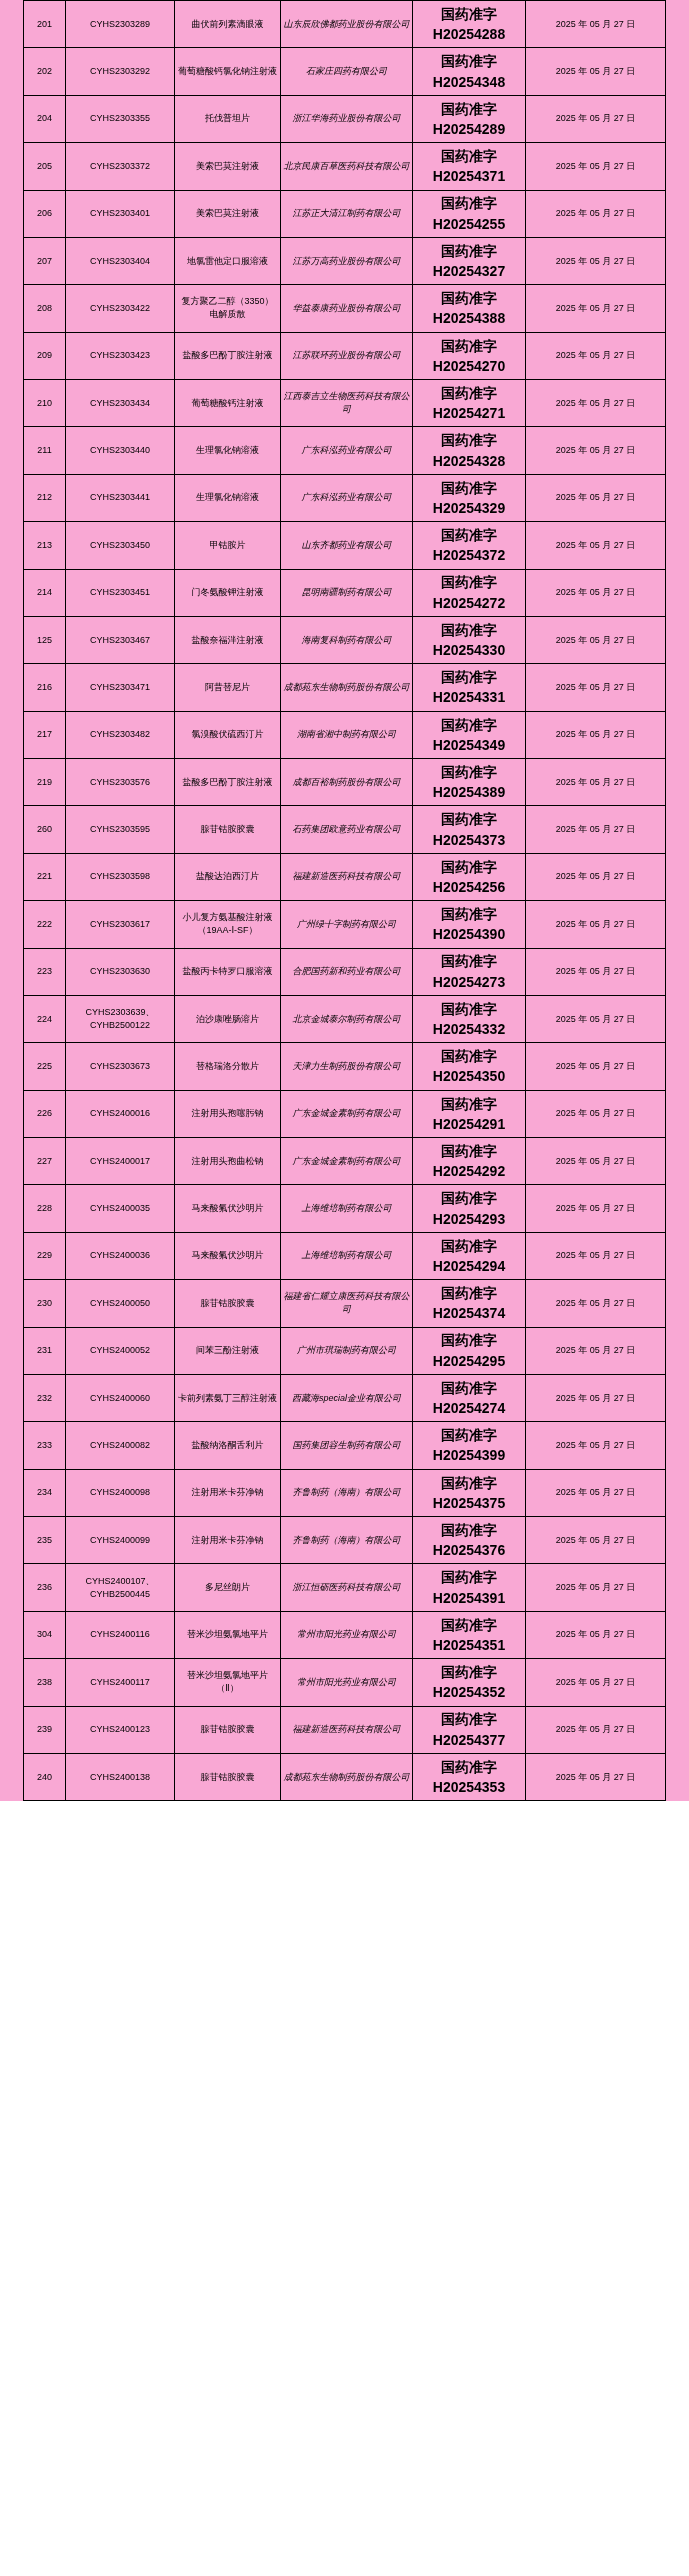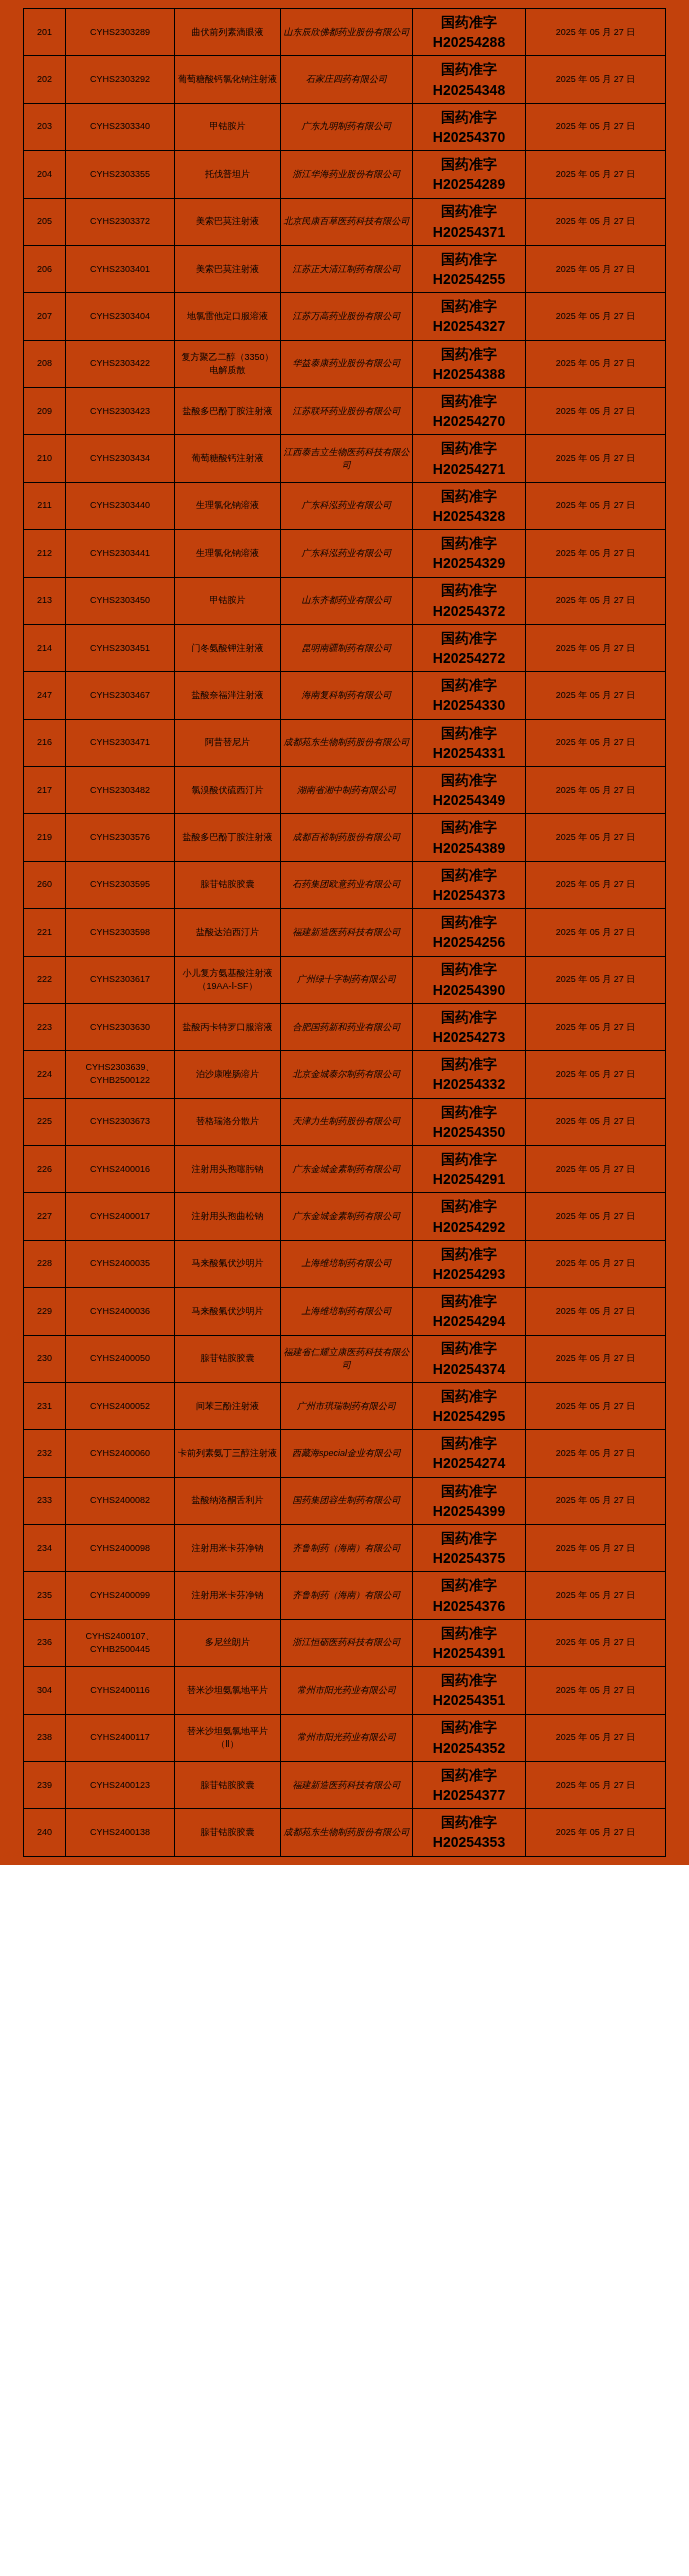--- a/index.html
+++ b/index.html
@@ -7,22 +7,22 @@
     padding: 0;
     background: #ffffff;
   }
   body {
     font-family: "Liberation Sans", "DejaVu Sans", sans-serif;
     width: 689px;
   }
   .sheet {
     width: 689px;
     box-sizing: border-box;
-    padding: 8px;
-    background: #c2410c;
+    padding: 0;
+    background: #f9a8d4;
   }
   table.reg-table {
     border-collapse: collapse;
     width: 642px;
     margin: 0 auto;
     table-layout: fixed;
     font-size: 9px;
     color: #000000;
   }
   table.reg-table td {
@@ -72,28 +72,20 @@
         </tr>
         <tr>
           <td class="no">202</td>
           <td class="code">CYHS2303292</td>
           <td class="name">葡萄糖酸钙氯化钠注射液</td>
           <td class="comp">石家庄四药有限公司</td>
           <td class="appr">国药准字H20254348</td>
           <td class="date">2025 年 05 月 27 日</td>
         </tr>
         <tr>
-          <td class="no">203</td>
-          <td class="code">CYHS2303340</td>
-          <td class="name">甲钴胺片</td>
-          <td class="comp">广东九明制药有限公司</td>
-          <td class="appr">国药准字H20254370</td>
-          <td class="date">2025 年 05 月 27 日</td>
-        </tr>
-        <tr>
           <td class="no">204</td>
           <td class="code">CYHS2303355</td>
           <td class="name">托伐普坦片</td>
           <td class="comp">浙江华海药业股份有限公司</td>
           <td class="appr">国药准字H20254289</td>
           <td class="date">2025 年 05 月 27 日</td>
         </tr>
         <tr>
           <td class="no">205</td>
           <td class="code">CYHS2303372</td>
@@ -168,21 +160,21 @@
         </tr>
         <tr>
           <td class="no">214</td>
           <td class="code">CYHS2303451</td>
           <td class="name">门冬氨酸钾注射液</td>
           <td class="comp">昆明南疆制药有限公司</td>
           <td class="appr">国药准字H20254272</td>
           <td class="date">2025 年 05 月 27 日</td>
         </tr>
         <tr>
-          <td class="no">247</td>
+          <td class="no">125</td>
           <td class="code">CYHS2303467</td>
           <td class="name">盐酸奈福泮注射液</td>
           <td class="comp">海南复科制药有限公司</td>
           <td class="appr">国药准字H20254330</td>
           <td class="date">2025 年 05 月 27 日</td>
         </tr>
         <tr>
           <td class="no">216</td>
           <td class="code">CYHS2303471</td>
           <td class="name">阿昔替尼片</td>

